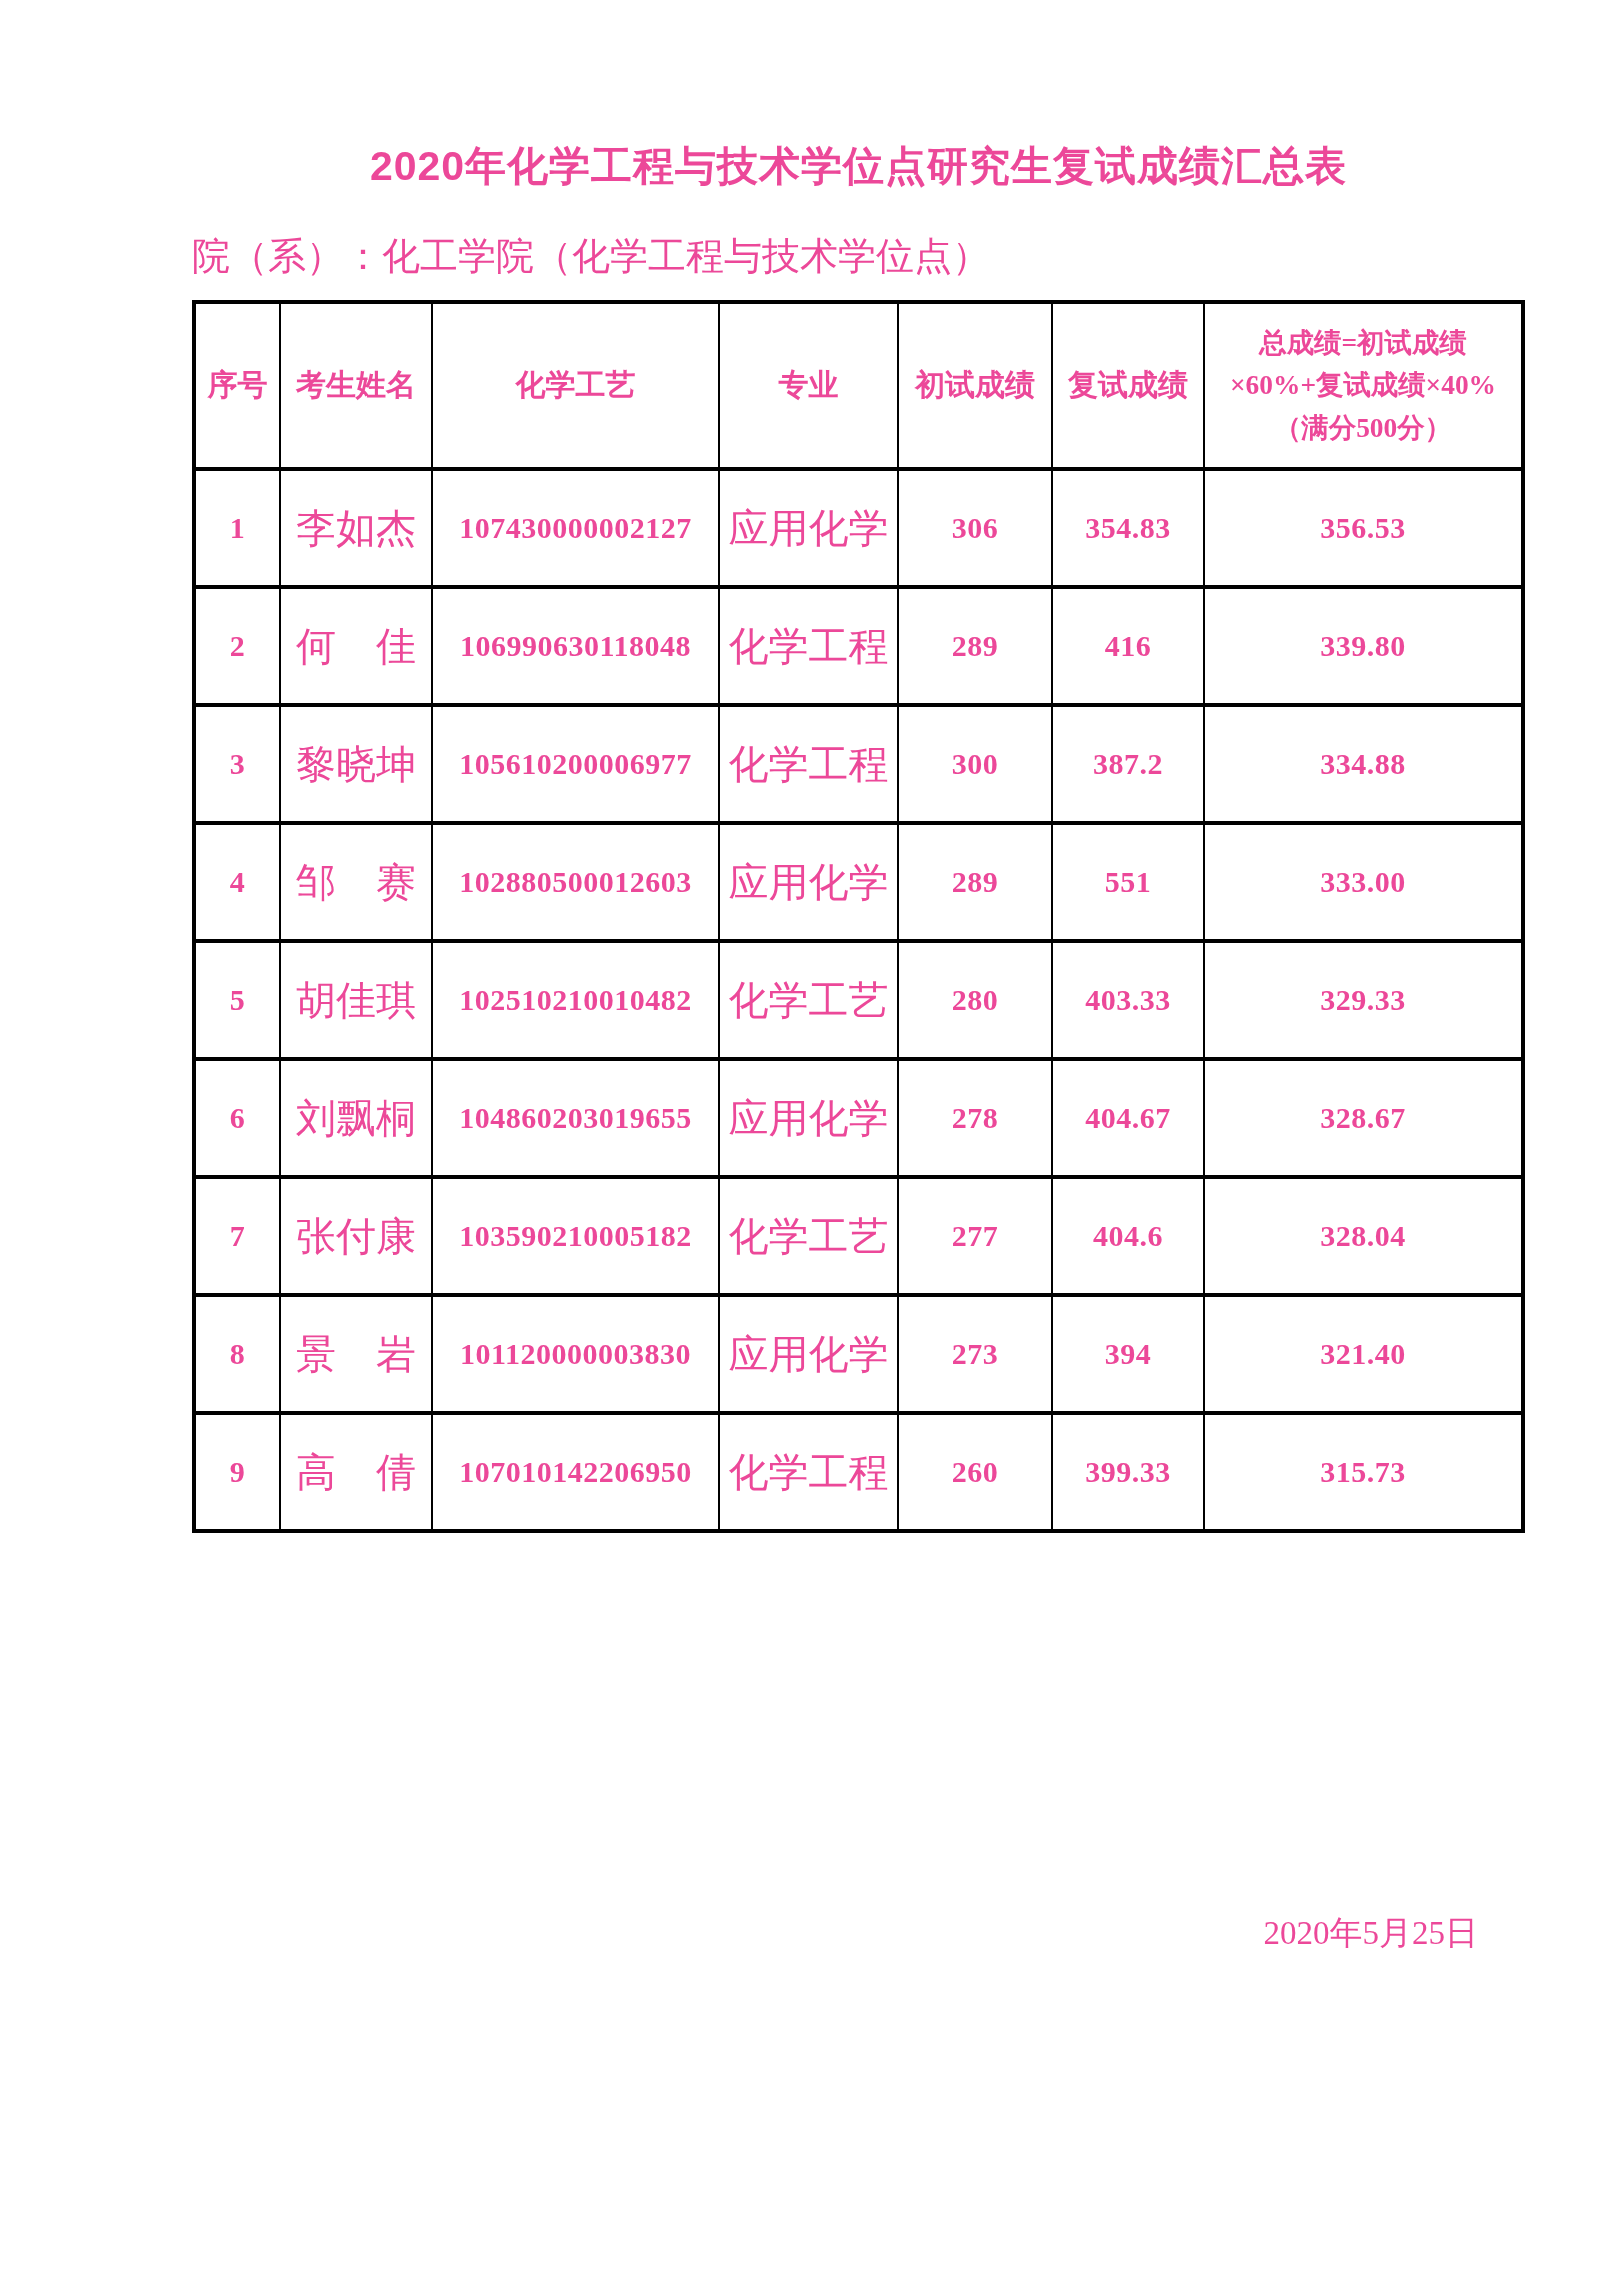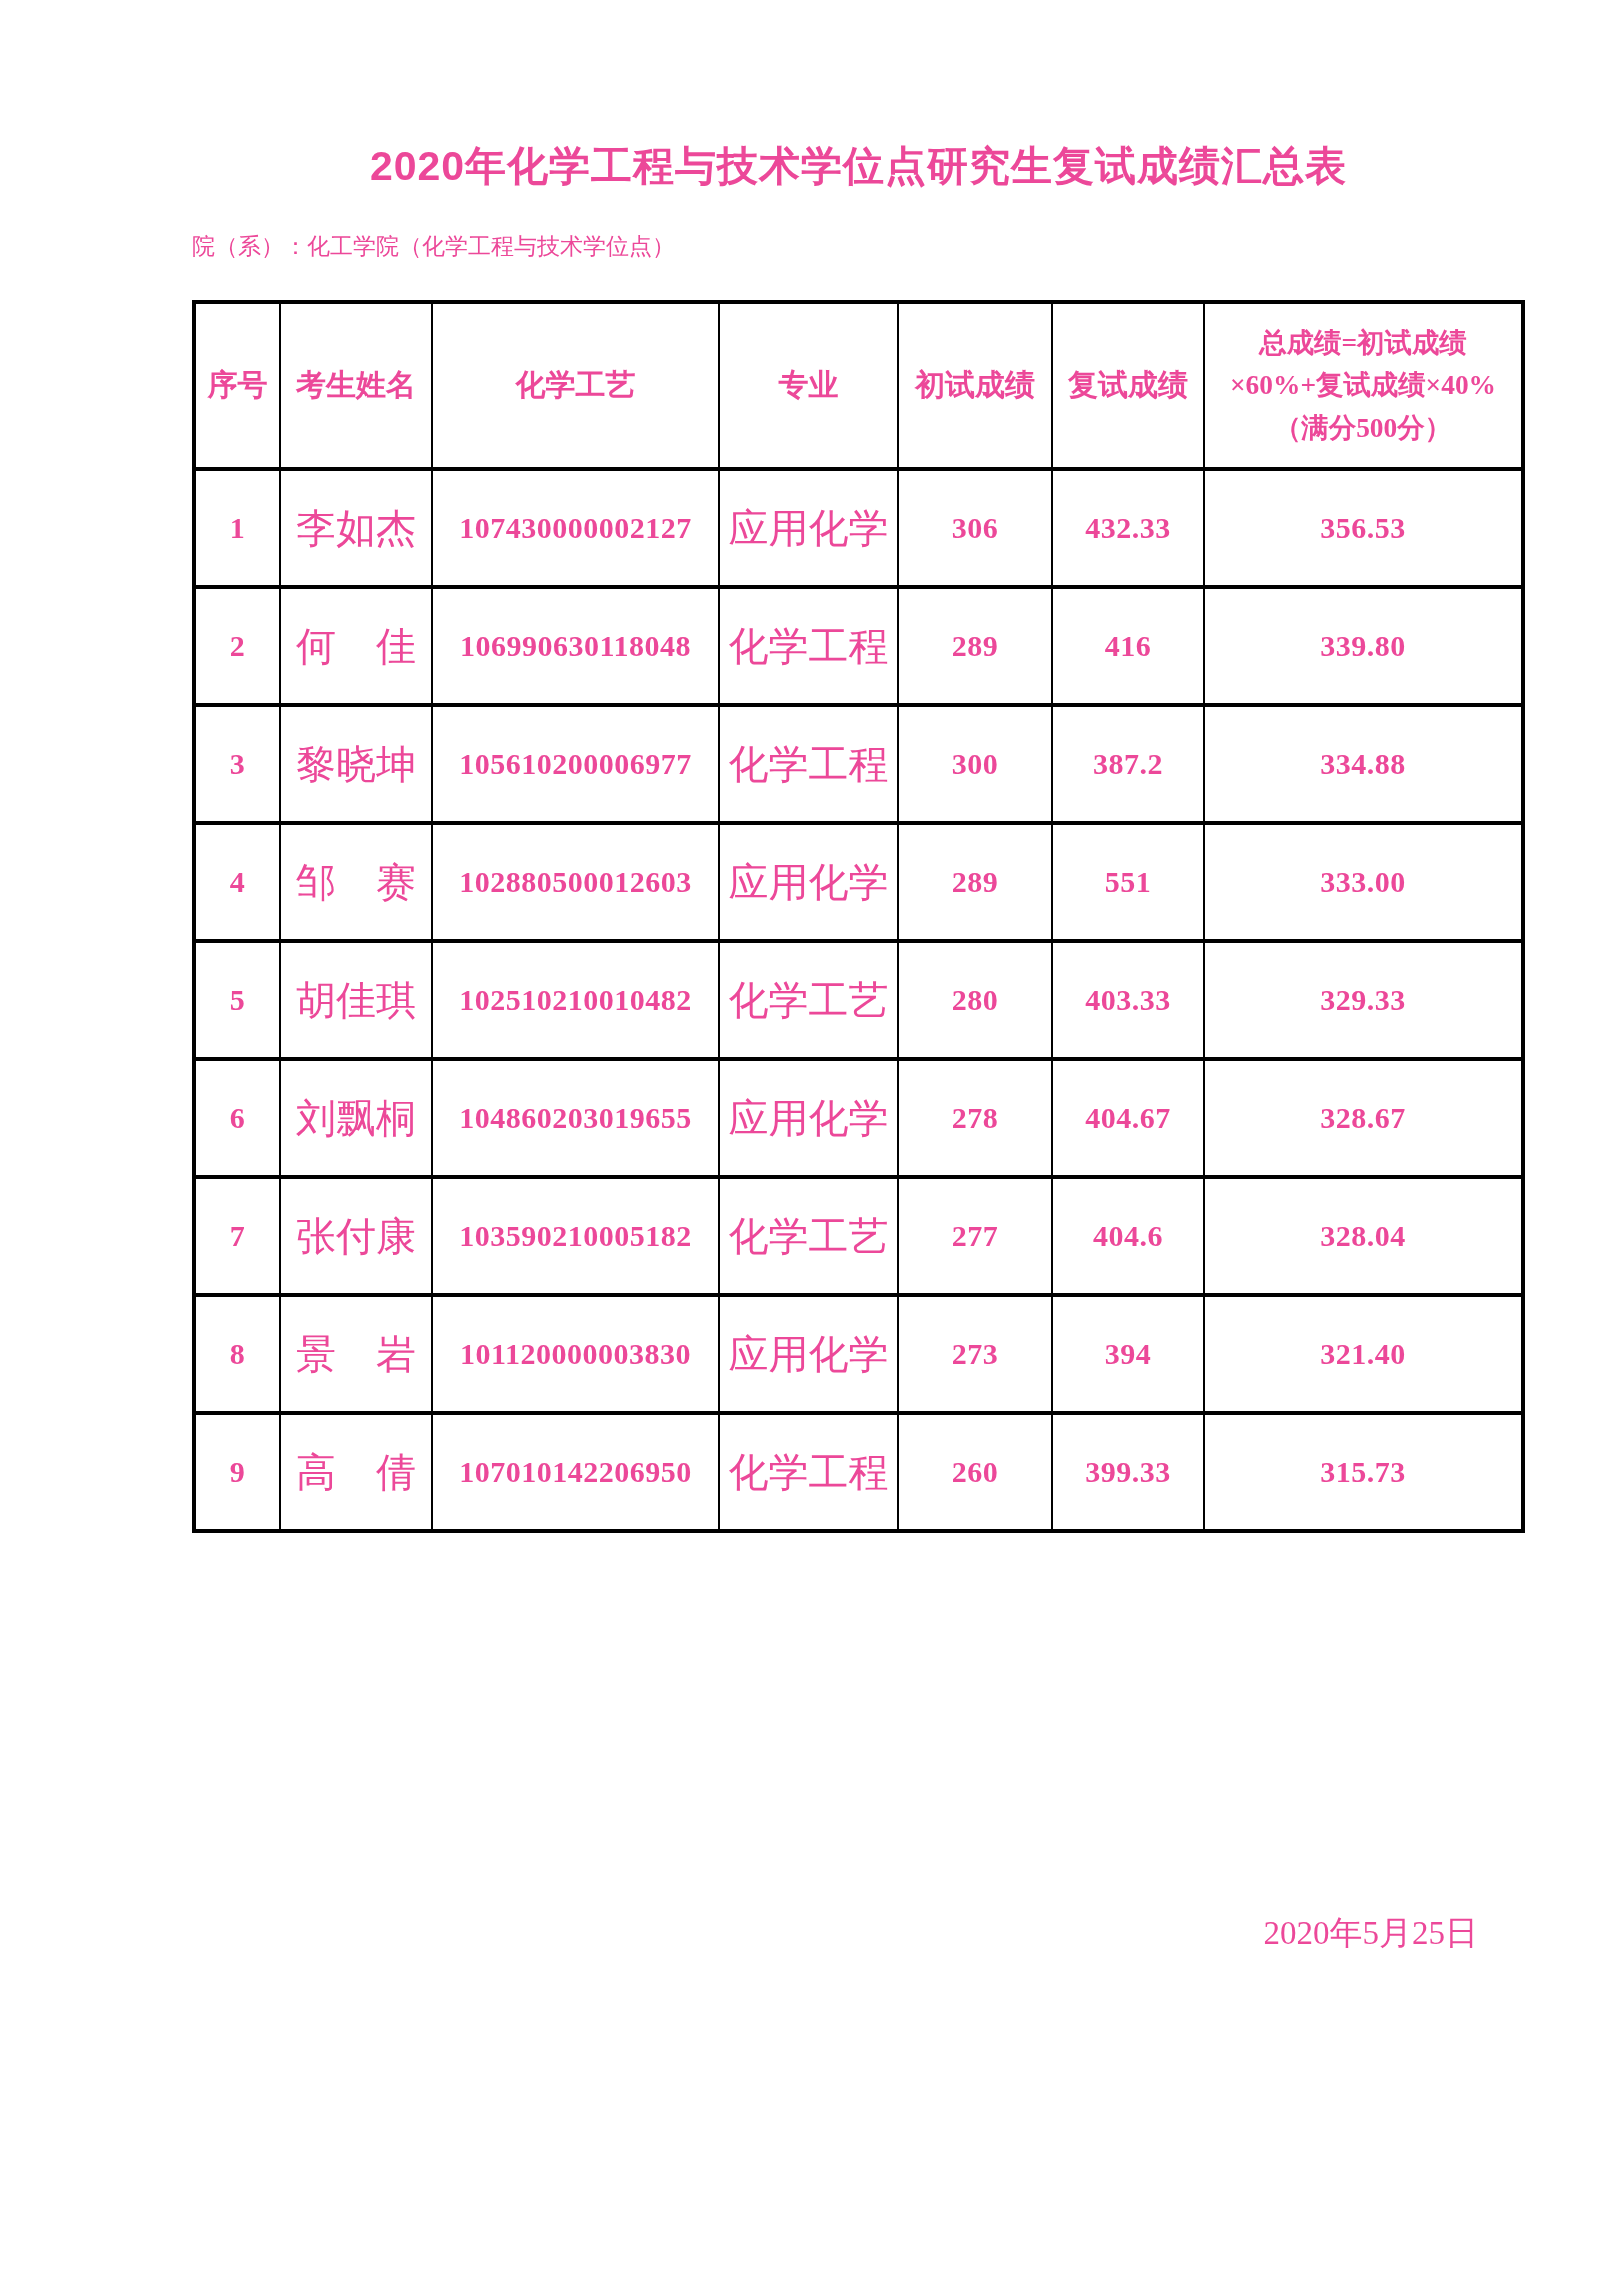--- a/index.html
+++ b/index.html
@@ -20,21 +20,21 @@
     text-align:center;
     font-family:"Liberation Sans", sans-serif;
     font-weight:bold;
     font-size:41px;
     letter-spacing:1px;
     white-space:nowrap;
   }
   .doc-subtitle{
     position:absolute;
     top:231px; left:144px;
-    font-size:23px;
+    font-size:38px;
     white-space:nowrap;
     font-family:Liberation Serif, serif;
   }
   table.score-table{
     position:absolute;
     top:300px; left:144px;
     width:1329px;
     border-collapse:collapse;
     table-layout:fixed;
     text-align:center;
@@ -106,21 +106,21 @@
         <th class="total-col">总成绩=初试成绩×60%+复试成绩×40%（满分500分）</th>
       </tr>
     </thead>
     <tbody>
       <tr>
         <td class="num">1</td>
         <td class="cjk">李如杰</td>
         <td class="num">107430000002127</td>
         <td class="cjk">应用化学</td>
         <td class="num">306</td>
-        <td class="num">432.33</td>
+        <td class="num">354.83</td>
         <td class="num">356.53</td>
       </tr>
       <tr>
         <td class="num">2</td>
         <td class="cjk">何　佳</td>
         <td class="num">106990630118048</td>
         <td class="cjk">化学工程</td>
         <td class="num">289</td>
         <td class="num">416</td>
         <td class="num">339.80</td>

